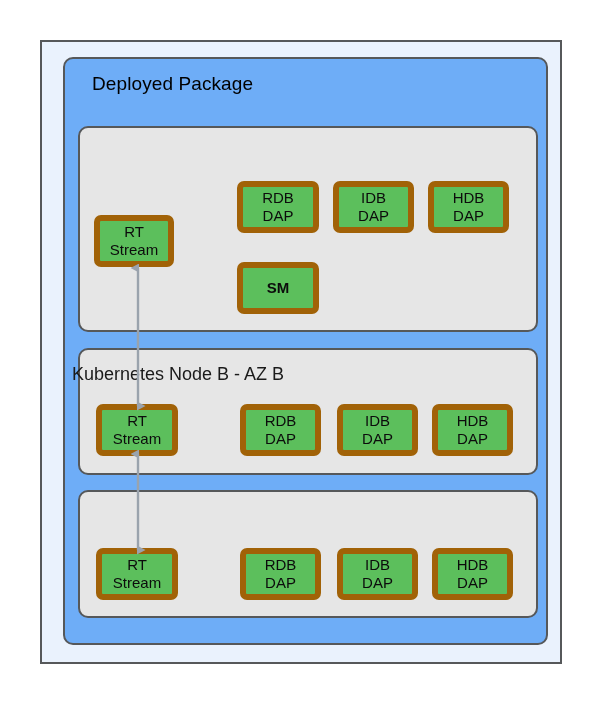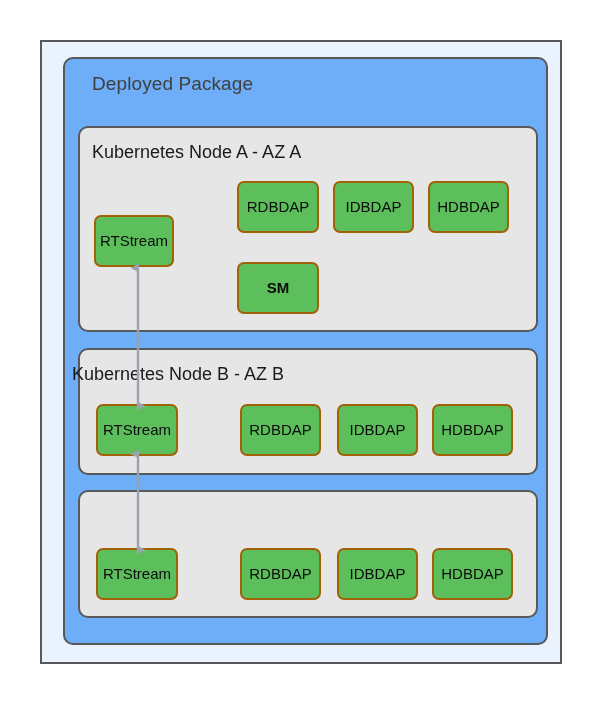--- a/index.html
+++ b/index.html
@@ -43,21 +43,21 @@
     background: #6eadf7;
     border: 2px solid #56585a;
     border-radius: 10px;
     box-sizing: border-box;
   }
   .package-title {
     position: absolute;
     left: 92px;
     top: 73px;
     font-size: 19px;
-    color: #404040;
+    color: #000000;
     letter-spacing: .1px;
     white-space: nowrap;
   }
 
   
   .node-box {
     position: absolute;
     background: #e6e6e6;
     border: 2px solid #56585a;
     border-radius: 10px;
@@ -74,25 +74,25 @@
     white-space: nowrap;
   }
   #node-a-title { left: 92px; top: 142px; }
   #node-b-title { left: 72px; top: 364px; }
   #node-c-title { left: 88px; top: 506px; }
 
   
   .comp {
     position: absolute;
     background: #5cbf5c;
-    border: 2px solid #a16207;
+    border: 6px solid #a16207;
     border-radius: 7px;
     box-sizing: border-box;
     display: flex;
-    flex-direction: row;
+    flex-direction: column;
     align-items: center;
     justify-content: center;
     font-size: 15px;
     color: #0c0c0c;
     line-height: 1.18;
     text-align: center;
   }
   .comp span { display: block; }
 
   
@@ -126,21 +126,20 @@
 <body>
 
 <div id="canvas">
 
   <div class="outer-container"></div>
 
   <div class="package-box"></div>
   <div class="package-title">Deployed Package</div>
 
   <div class="node-box" id="node-a"></div>
-  <div class="node-title" id="node-a-title">Kubernetes Node A - AZ A</div>
 
   <div class="comp" id="a-rt">
     <span>RT</span>
     <span>Stream</span>
   </div>
   <div class="comp" id="a-rdb">
     <span>RDB</span>
     <span>DAP</span>
   </div>
   <div class="comp" id="a-idb">

